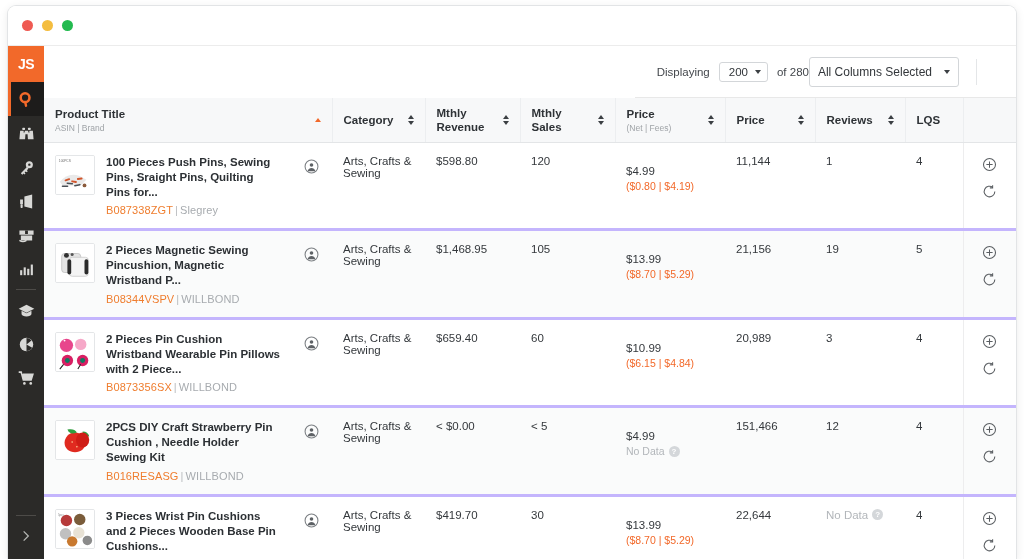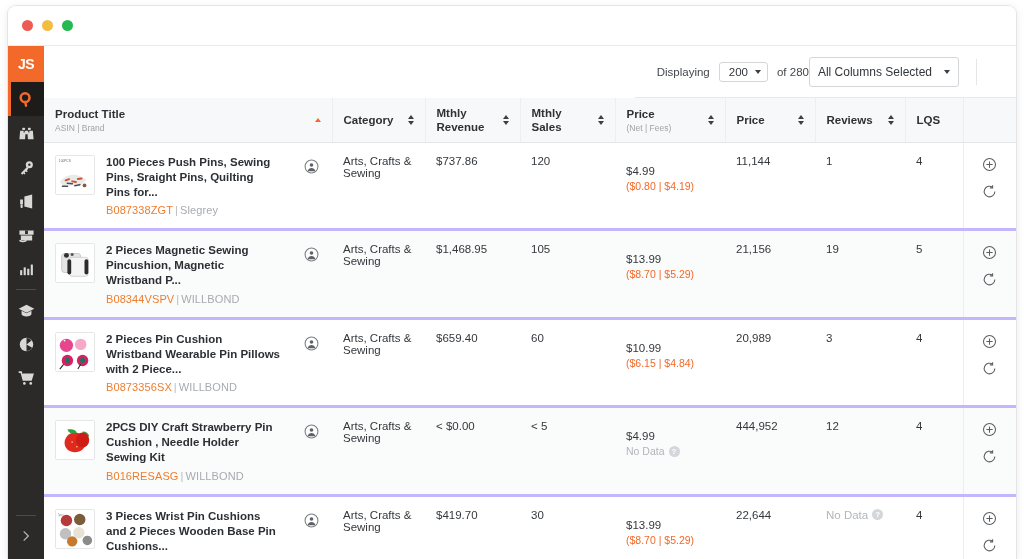--- a/index.html
+++ b/index.html
@@ -462,21 +462,21 @@
                       <div class="prod-meta"><span class="asin">B087338ZGT</span><span class="brandsep">|</span><span class="brand">Slegrey</span></div>
                     </div>
                   </div>
                 </td>
                 <td style="text-align:center;padding-top:16px;"><span style="display:inline-block;width:15px;height:15px;"><svg class="amz-badge" viewBox="0 0 24 24">
                       <circle cx="12" cy="12" r="10.3" fill="none" stroke="#7b7f83" stroke-width="1.7"></circle>
                       <circle cx="12" cy="9.5" r="2.9" fill="#5e6266"></circle>
                       <path d="M5.8 19.5c.9-3.4 3.4-5 6.2-5s5.3 1.6 6.2 5z" fill="#5e6266"></path>
                     </svg></span></td>
                 <td><span>Arts, Crafts &amp; Sewing</span></td>
-                <td><span>$737.86</span></td>
+                <td><span>$598.80</span></td>
                 <td><span>120</span></td>
                 <td>
                   <div class="price-main">$4.99</div>
                   <div class="price-sub">($0.80 | $4.19)</div>
                 </td>
                 <td><span>11,144</span></td>
                 <td><span>1</span></td>
                 <td><span>4</span></td>
                 <td class="actions-cell">
                   <span class="act-btn"><svg width="15" height="15" viewBox="0 0 24 24" fill="none" stroke="#5a5e62" stroke-width="1.7">
@@ -608,21 +608,21 @@
                       <circle cx="12" cy="9.5" r="2.9" fill="#5e6266"></circle>
                       <path d="M5.8 19.5c.9-3.4 3.4-5 6.2-5s5.3 1.6 6.2 5z" fill="#5e6266"></path>
                     </svg></span></td>
                 <td><span>Arts, Crafts &amp; Sewing</span></td>
                 <td><span>&lt; $0.00</span></td>
                 <td><span>&lt; 5</span></td>
                 <td><div class="price-main">$4.99</div><div class="nodata">
                     <span>No Data</span>
                     <span class="qmark">?</span>
                   </div></td>
-                <td><span>444,952</span></td>
+                <td><span>151,466</span></td>
                 <td><span>12</span></td>
                 <td><span>4</span></td>
                 <td class="actions-cell">
                   <span class="act-btn"><svg width="15" height="15" viewBox="0 0 24 24" fill="none" stroke="#5a5e62" stroke-width="1.7">
                       <circle cx="12" cy="12" r="9.6"></circle>
                       <path d="M12 7v10M7 12h10"></path>
                     </svg></span>
                   <span class="act-btn"><svg width="15" height="15" viewBox="0 0 24 24" fill="none" stroke="#5a5e62" stroke-width="1.7">
                       <path d="M20.5 12a8.5 8.5 0 1 1-3.2-6.6"></path>
                       <path d="M17 1.8v4.4h-4.4"></path>

